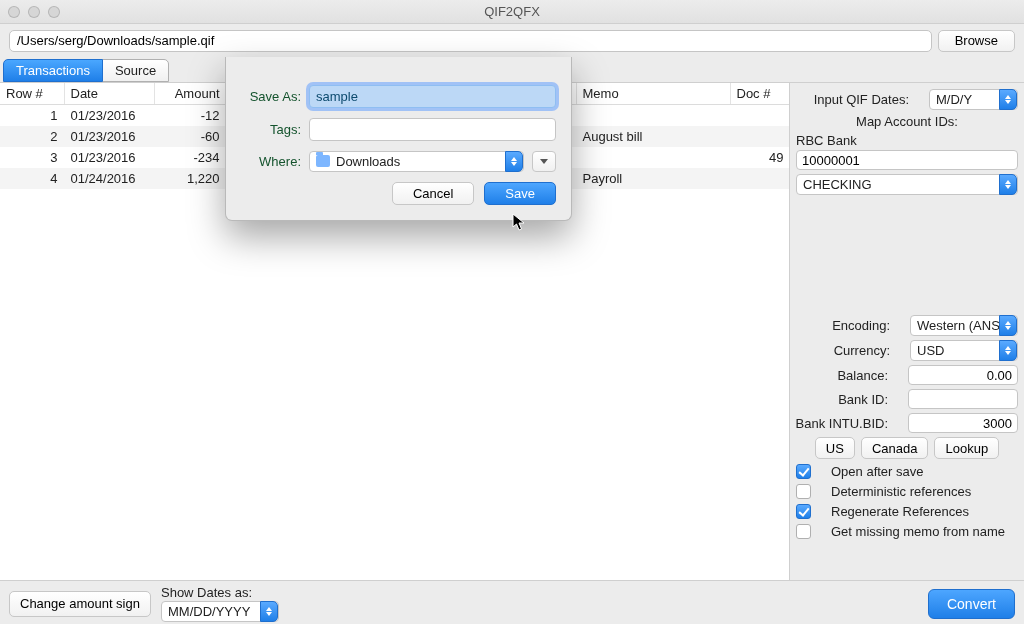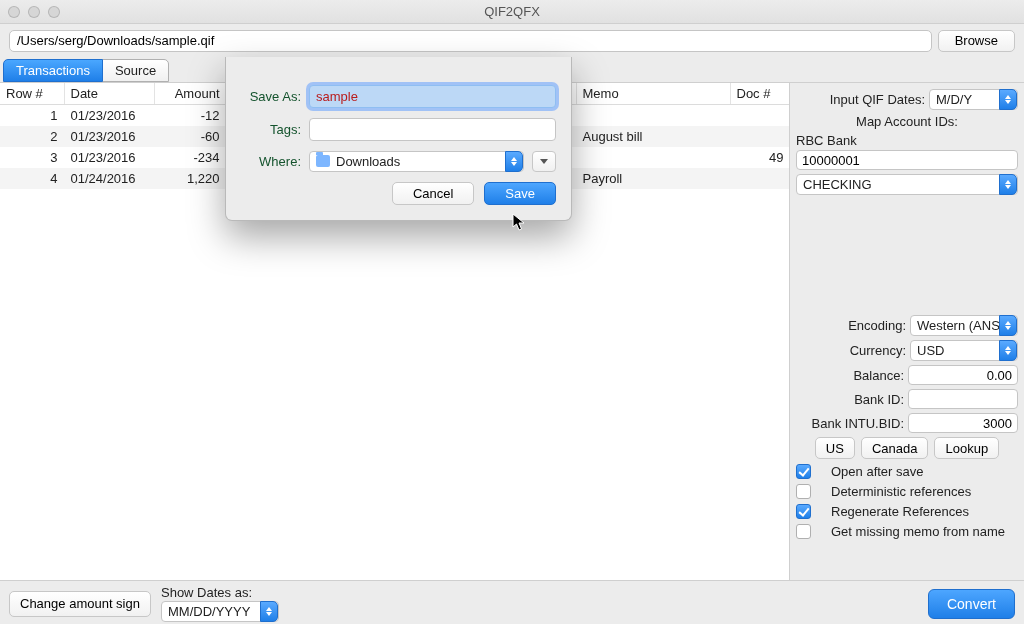--- a/index.html
+++ b/index.html
@@ -129,21 +129,21 @@
   .right { text-align: right; }
 
   
   .side {
     width: 234px;
     background: #ececec;
     padding: 6px 6px 0 6px;
     font-size: 13px;
   }
   .side .row {
-    display: flex; align-items: center; gap: 4px;
+    display: flex; align-items: center; gap: 20px;
     margin-bottom: 4px;
     justify-content: flex-end;
   }
   .side label { white-space: nowrap; }
   .side input[type="text"] {
     height: 20px;
     border: 1px solid #c5c5c5;
     border-radius: 4px;
     padding: 0 5px;
     font-size: 13px;
@@ -255,21 +255,21 @@
   }
   .sheet .flabel { width: 60px; text-align: right; color:#14532d; }
   .sheet input[type="text"] {
     flex:1; height:23px; border: 1px solid #c5c5c5;
     border-radius:4px; background:#fff; padding:0 6px; font-size:13px;
   }
   .sheet input.focus {
     border: 1px solid #8fbef2;
     box-shadow: 0 0 0 3px rgba(100,160,255,0.55);
     background:#bcd8f6;
-    color:#b91c1c;
+    color:#0c4a6e;
   }
   .where-select {
     flex:1;
     position: relative;
   }
   .where-select .mac-select { width: 100%; padding-left: 26px; }
   .folder-icon {
     position:absolute; left:6px; top:3px;
     width:14px; height:12px;
     background:#7db6ff; border-radius:2px;

